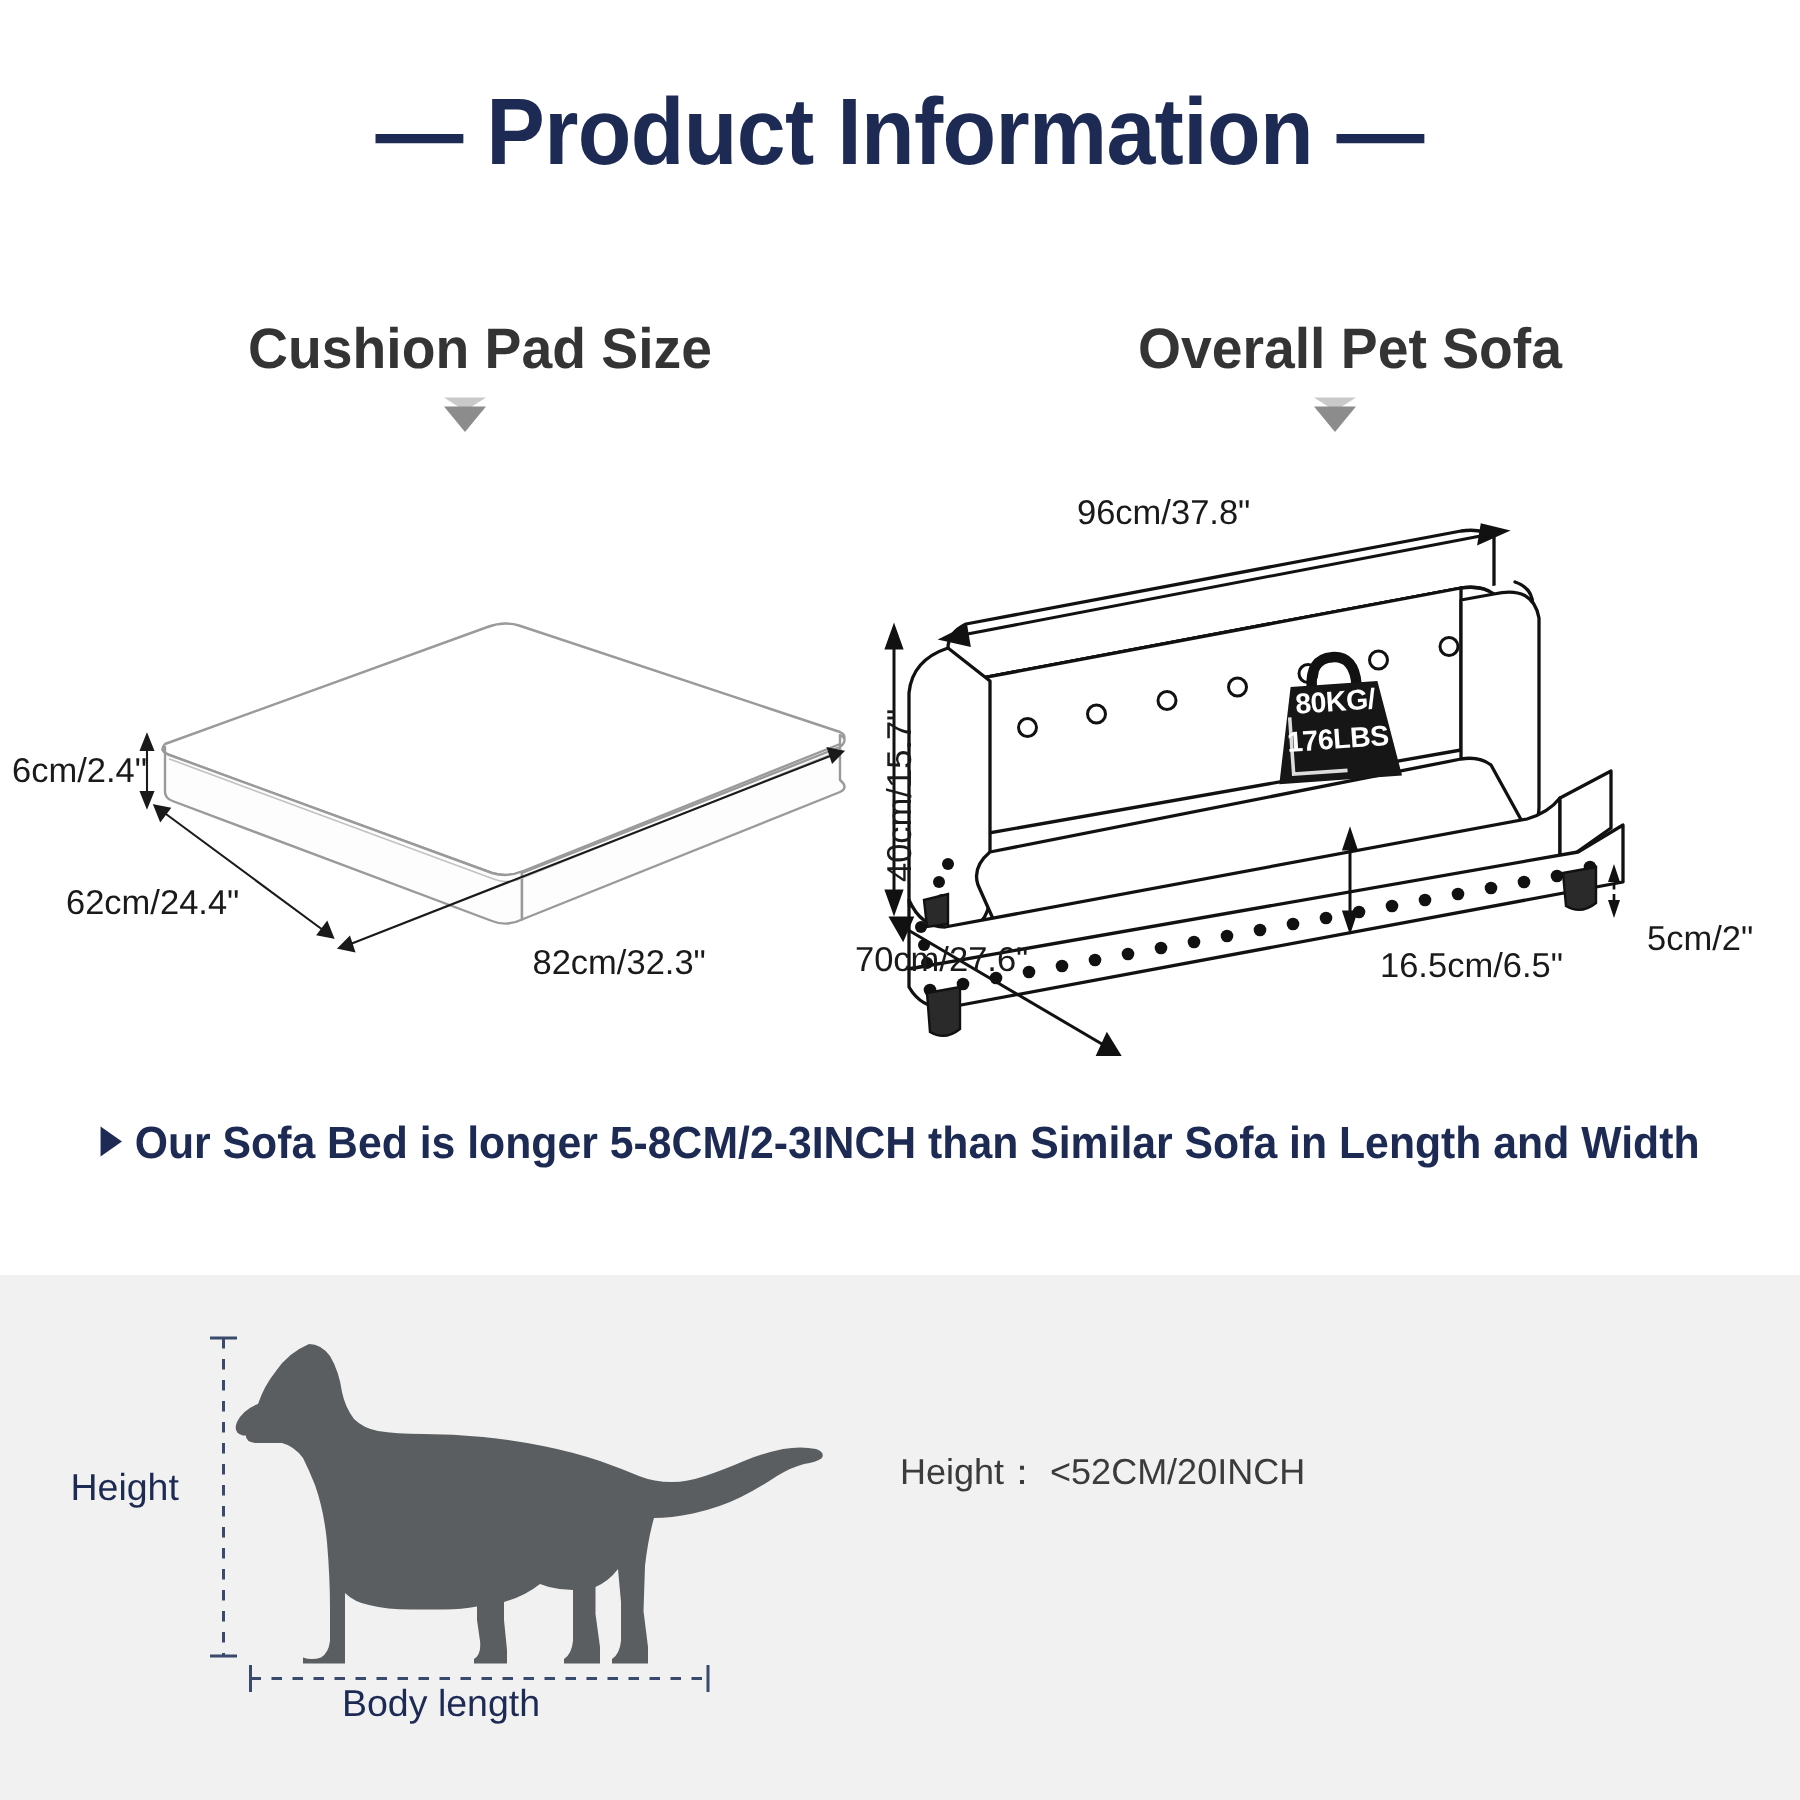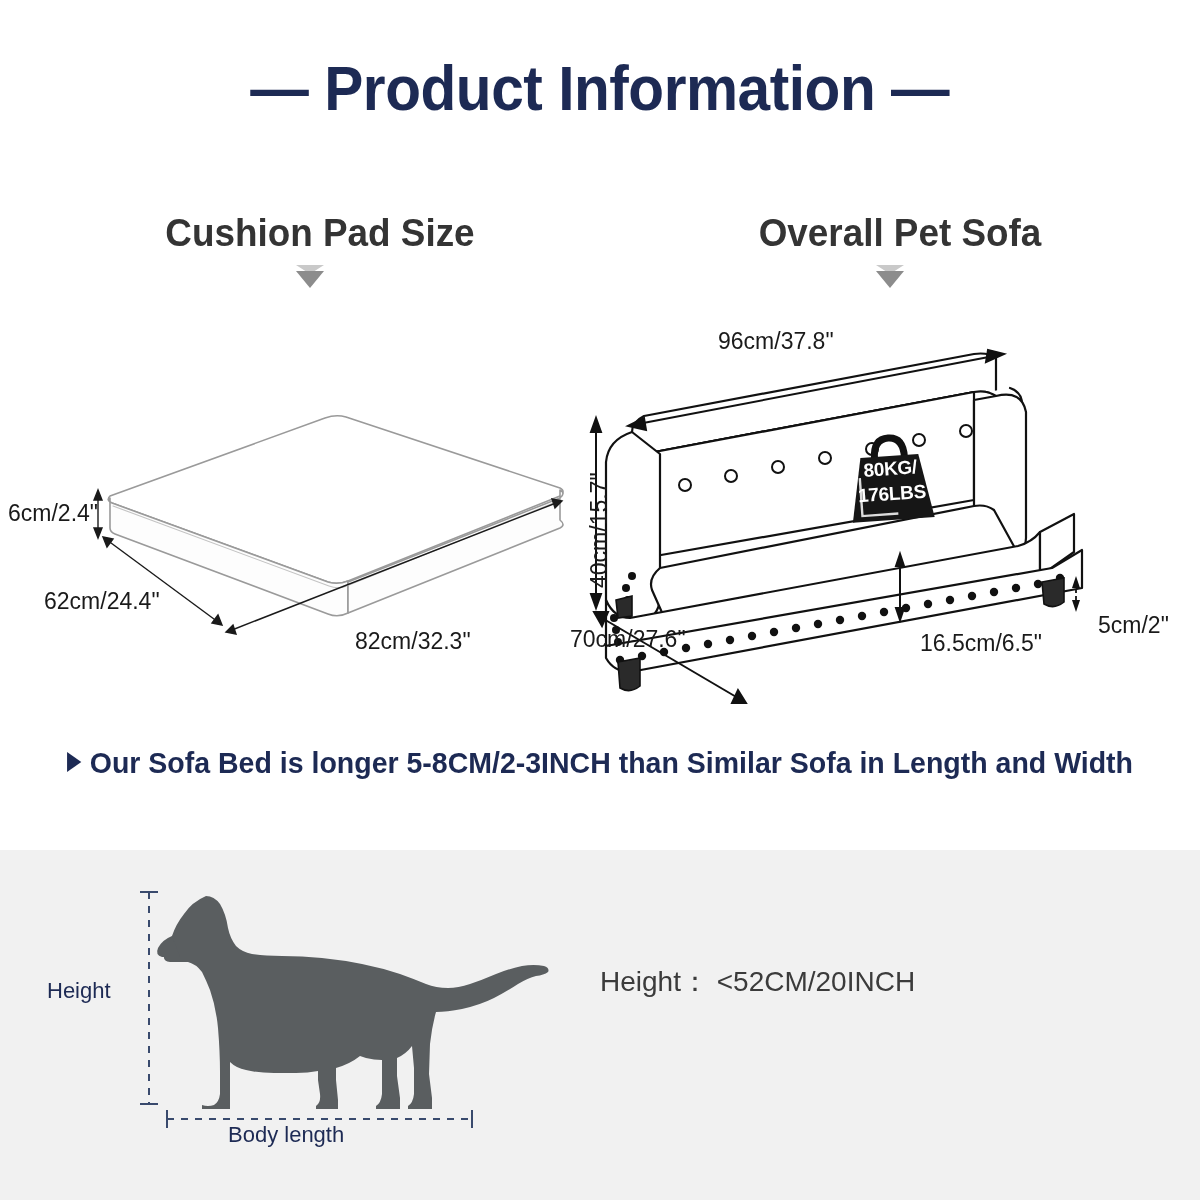--- a/index.html
+++ b/index.html
@@ -102,32 +102,32 @@
 
   
   .bottom-panel{
     position:absolute;left:0;top:850px;width:1200px;height:350px;
     background:#f1f1f1;
   }
   #dog-block{position:absolute;left:30px;top:862px;width:530px;height:300px;}
 
   .measure-label{
     position:absolute;
-    font-size:22px;
+    font-size:25px;
     color:#1d2a54;
     white-space:nowrap;
   }
   #label-height{left:47px;top:978px;}
   #label-bodylength{left:228px;top:1122px;}
 
   .specs{
     position:absolute;left:600px;top:950px;width:560px;
   }
   .spec-line{
-    font-size:28px;
+    font-size:24px;
     color:#3b3b3b;
     line-height:63px;
     white-space:nowrap;
   }
 </style>
 </head>
 <body>
 
 <div class="page">
 

